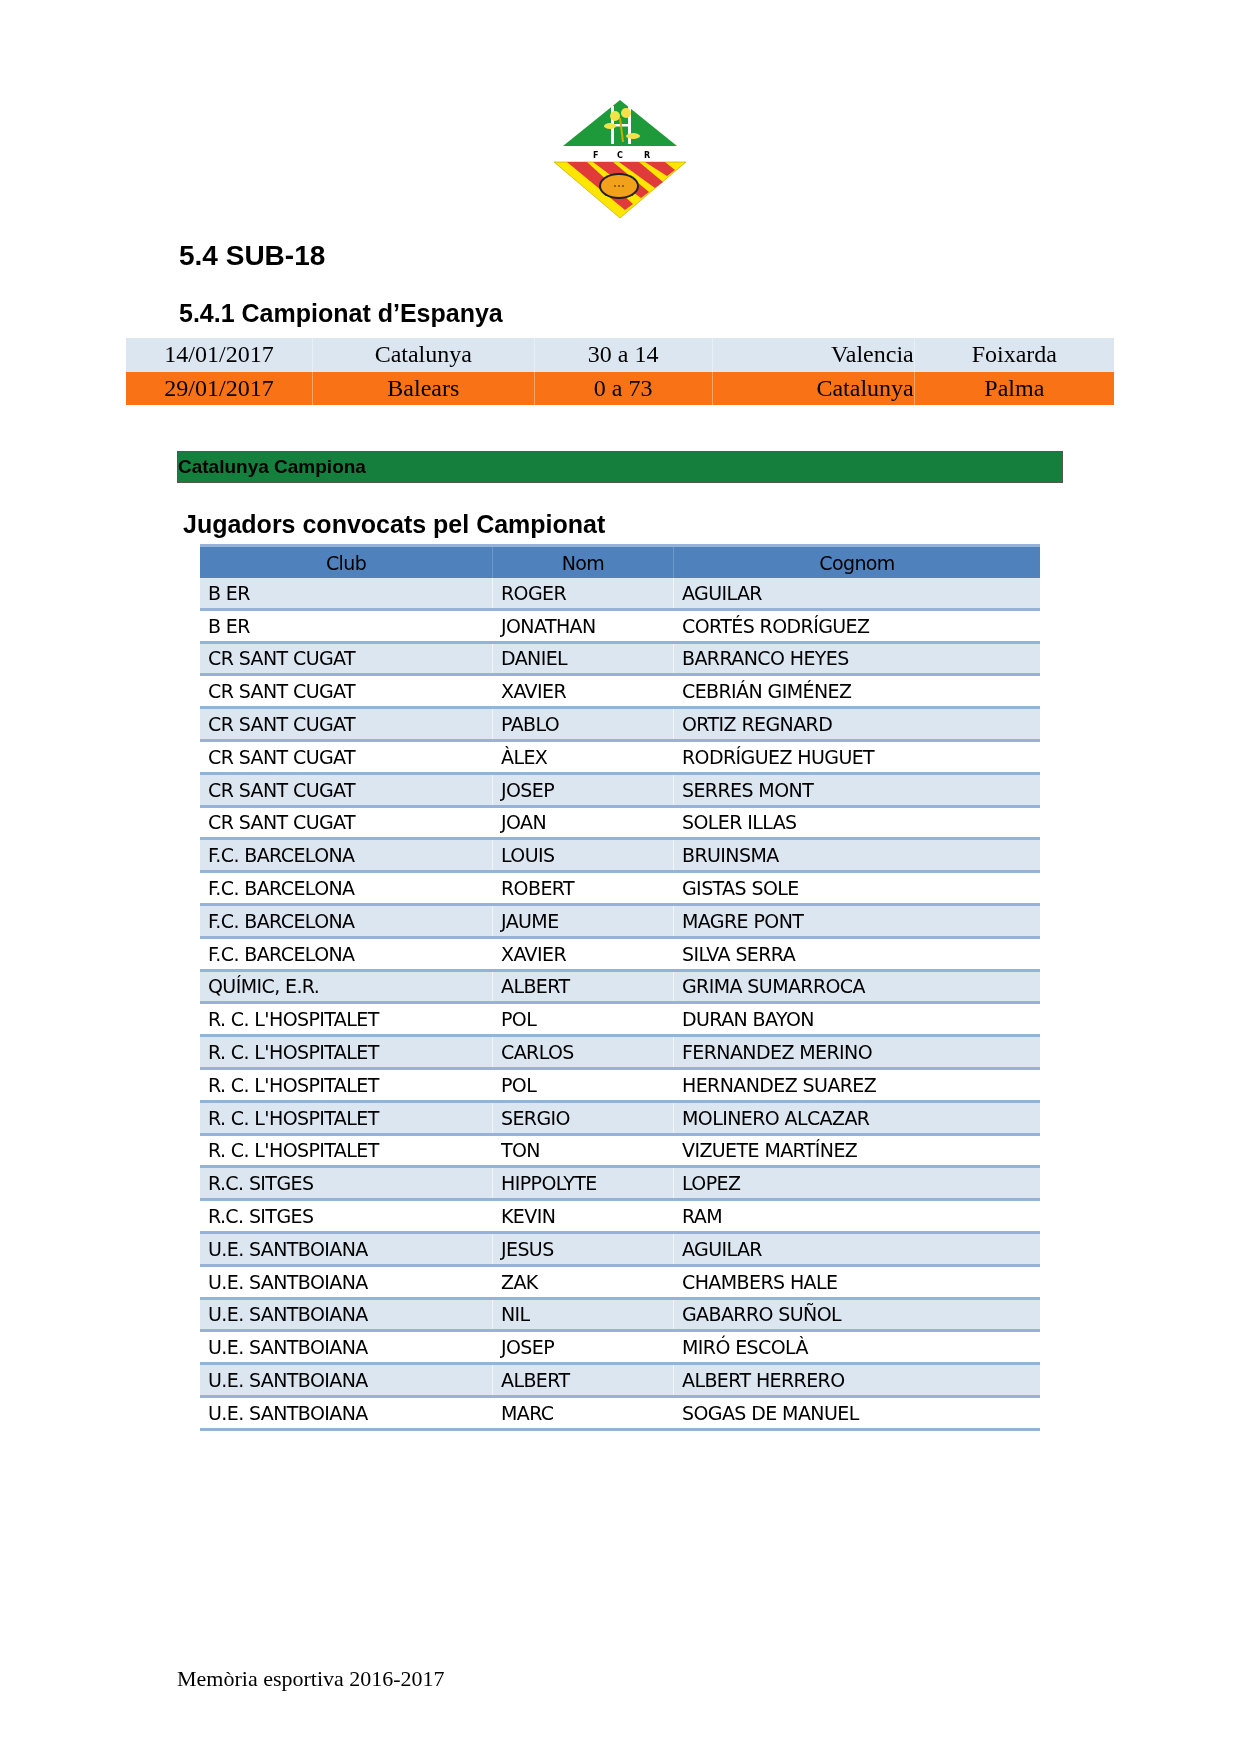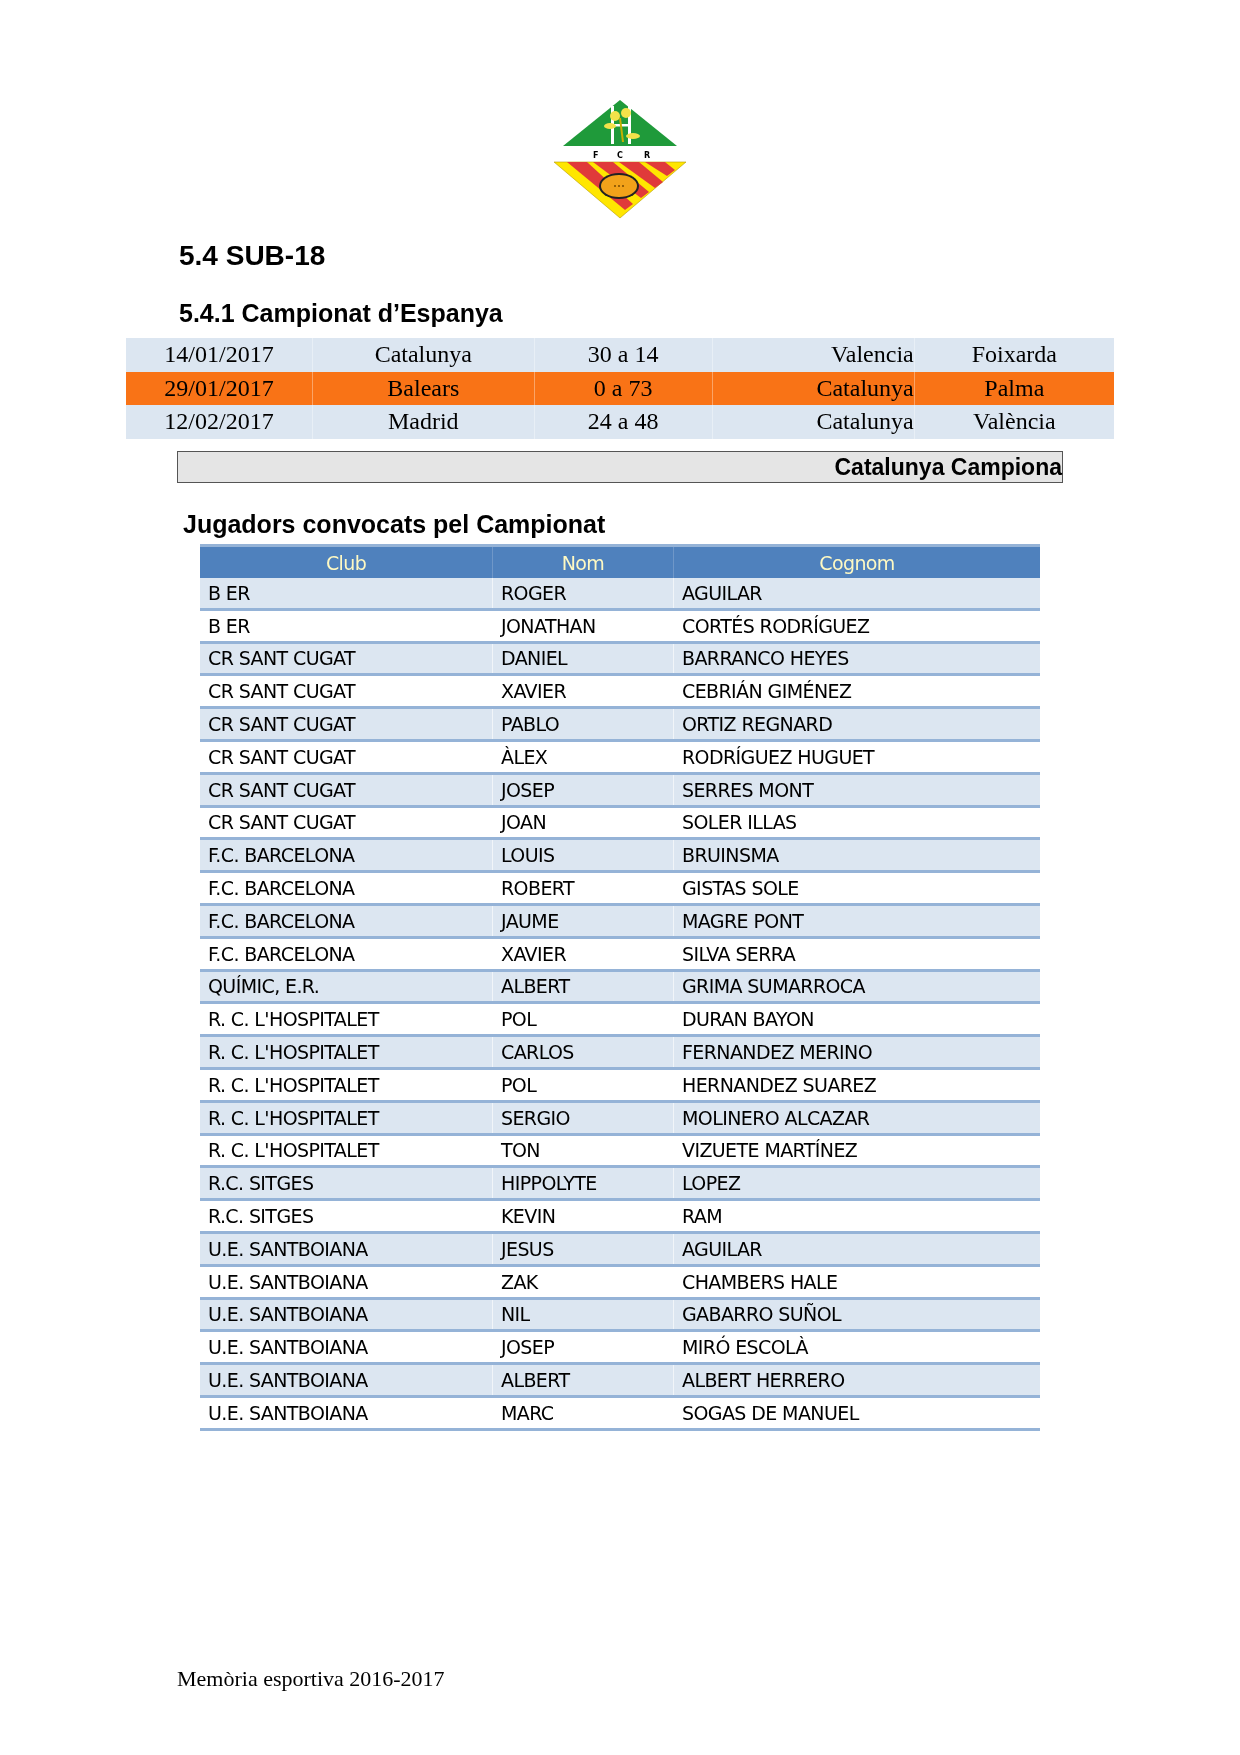--- a/index.html
+++ b/index.html
@@ -13,26 +13,26 @@
   .results { position: absolute; left: 126px; top: 338px; width: 988px; border-collapse: collapse; font-family: "Liberation Serif", serif; font-size: 24px; }
   .results td { height: 33.5px; padding: 0; text-align: center; border-right: 1px solid rgba(255,255,255,0.35); }
   .results tr.odd td { background: #dce6f1; }
   .results tr.even td { background: #f97316; }
   .results td.c0 { width: 200px; }
   .results td.c1 { width: 243px; }
   .results td.c2 { width: 205px; }
   .results td.c3 { width: 220px; text-align: right; }
   .results td.c4 { width: 220px; border-right: none; }
 
-  .campiona { position: absolute; left: 177px; top: 451px; width: 884px; height: 30px; background: #e5e5e5; border: 1px solid #555; font-family: "Liberation Sans", sans-serif; font-weight: bold; font-size: 23px; text-align: right; line-height: 30px; }
+  .campiona { position: absolute; left: 177px; top: 451px; width: 884px; height: 30px; background: #15803d; border: 1px solid #555; font-family: "Liberation Sans", sans-serif; font-weight: bold; font-size: 19px; text-align: left; line-height: 30px; }
 
   .h-players { position: absolute; left: 179px; top: 506px; font-family: "Liberation Sans", sans-serif; font-weight: bold; font-size: 25px; margin: 4px; }
 
   .players { position: absolute; left: 200px; top: 544px; width: 840px; border-collapse: collapse; font-family: "DejaVu Sans", sans-serif; font-size: 19px; letter-spacing: -0.6px; }
-  .players th { height: 31px; background: #4f81bd; color: #fef9c3; font-weight: normal; font-size: 19px; text-align: center; border-top: 3px solid #95b3d7; border-right: 1px solid #6f97c8; padding: 0; }
+  .players th { height: 31px; background: #4f81bd; color: #000000; font-weight: normal; font-size: 19px; text-align: center; border-top: 3px solid #95b3d7; border-right: 1px solid #6f97c8; padding: 0; }
   .players th:last-child { border-right: none; }
   .players td { height: 29.8px; padding: 0 0 0 8px; text-align: left; border-bottom: 3px solid #95b3d7; border-right: 1px solid rgba(255,255,255,0.6); }
   .players td:last-child { border-right: none; }
   .players tr.odd td { background: #dce6f1; }
   .players tr.even td { background: #ffffff; }
   .players td.club { width: 284px; }
   .players td.nom { width: 172px; }
 
   .footer { position: absolute; left: 177px; top: 1666px; font-family: "Liberation Serif", serif; font-size: 22px; }
 </style>
@@ -82,27 +82,20 @@
         <td class="c2">30 a 14</td>
         <td class="c3">Valencia</td>
         <td class="c4">Foixarda</td>
       </tr>
       <tr class="even">
         <td class="c0">29/01/2017</td>
         <td class="c1">Balears</td>
         <td class="c2">0 a 73</td>
         <td class="c3">Catalunya</td>
         <td class="c4">Palma</td>
-      </tr>
-      <tr class="odd">
-        <td class="c0">12/02/2017</td>
-        <td class="c1">Madrid</td>
-        <td class="c2">24 a 48</td>
-        <td class="c3">Catalunya</td>
-        <td class="c4">València</td>
       </tr>
     </tbody>
 </table>
 
 <div class="campiona">Catalunya Campiona</div>
 
 <h2 class="h-players">Jugadors convocats pel Campionat</h2>
 
 <table class="players">
   <thead>

